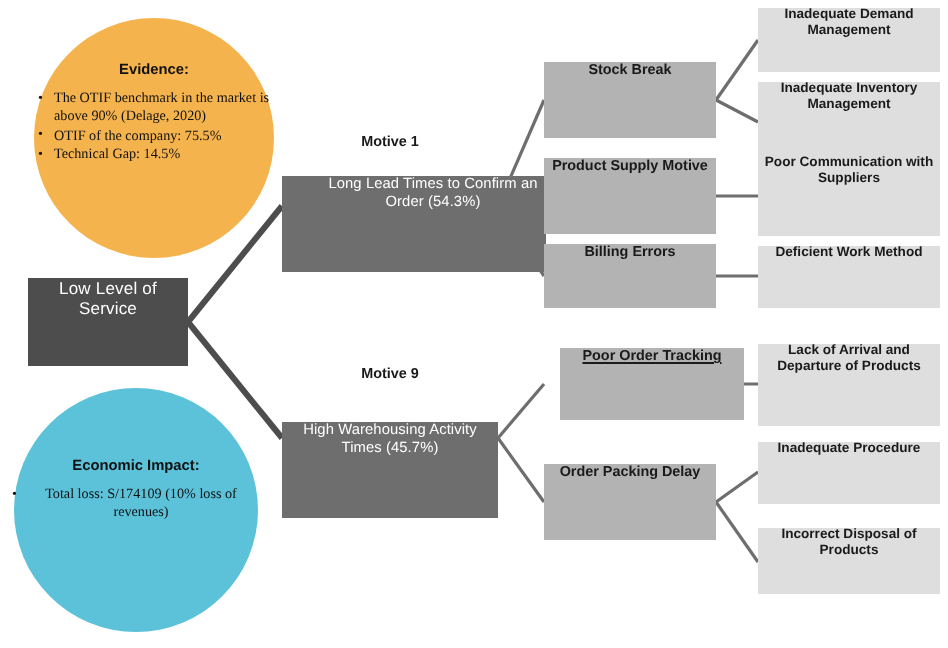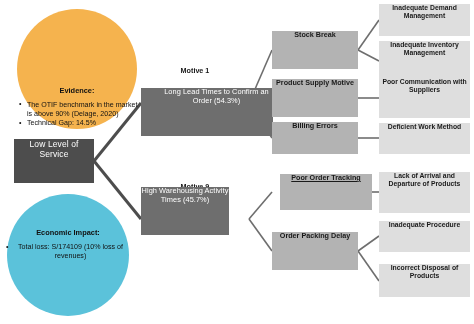--- a/index.html
+++ b/index.html
@@ -85,35 +85,36 @@
   
   .bubble {
     position: absolute;
     border-radius: 50%;
     box-sizing: border-box;
     z-index: 2;
     display: flex;
     flex-direction: column;
     align-items: center;
   }
-  .bubble-evidence { background: #f5b34e; justify-content: flex-end; }
+  .bubble-evidence { background: #f5b34e; }
   .bubble-impact   { background: #5bc2da; }
 
   .bubble-title {
     font-size: 7.4px;
     font-weight: bold;
     color: #111111;
     text-align: center;
     width: 100%;
   }
   .bubble-list {
     margin: 0;
     padding: 0;
     list-style: none;
     width: 100%;
+    font-family: Liberation Serif, serif;
   }
   .bubble-list li {
     position: relative;
     font-size: 7.1px;
     color: #111111;
     line-height: 1.28;
     margin-bottom: 0.5px;
     padding-left: 9px;
   }
   .bubble-list li::before {
@@ -187,20 +188,21 @@
     <g stroke="#6e6e6e" stroke-width="1.6" fill="none">
       <line x1="358" y1="251" x2="379" y2="236"></line>
       <line x1="358" y1="251" x2="379" y2="281"></line>
     </g>
   </svg>
 
   <div id="bubble-evidence" class="bubble bubble-evidence">
     <div class="bubble-title">Evidence:</div>
     <ul class="bubble-list">
       <li>The OTIF benchmark in the market is above 90% (Delage, 2020)</li>
+      <li>OTIF of the company: 75.5%</li>
       <li>Technical Gap: 14.5%</li>
     </ul>
   </div>
 
   <div id="bubble-impact" class="bubble bubble-impact">
     <div class="bubble-title">Economic Impact:</div>
     <ul class="bubble-list centered">
       <li>Total loss: S/174109 (10% loss of revenues)</li>
     </ul>
   </div>
@@ -208,21 +210,21 @@
   <div class="node core" style="left:14px; top:139px; width:80px; height:44px;">
     <span class="txt">Low Level of Service</span>
   </div>
 
   <div class="caption" style="left:141px; top:66px; width:108px;">Motive 1</div>
   <div class="node motive" style="left:141px; top:88px; width:132px; height:48px;padding-left:19px;">
     <span>Long Lead Times to Confirm an Order (54.3%)</span>
   </div>
 
   <div class="caption" style="left:141px; top:182px; width:108px;">Motive 9</div>
-  <div class="node motive" style="left:141px; top:187px; width:88px; height:48px;">
+  <div class="node motive" style="left:141px; top:211px; width:108px; height:48px;">
     <span>High Warehousing Activity Times (45.7%)</span>
   </div>
 
   <div class="node cause" style="left:272px; top:31px; width:86px; height:38px;">
     <span>Stock Break</span>
   </div>
 
   <div class="node cause" style="left:272px; top:79px; width:86px; height:38px;">
     <span>Product Supply Motive</span>
   </div>

